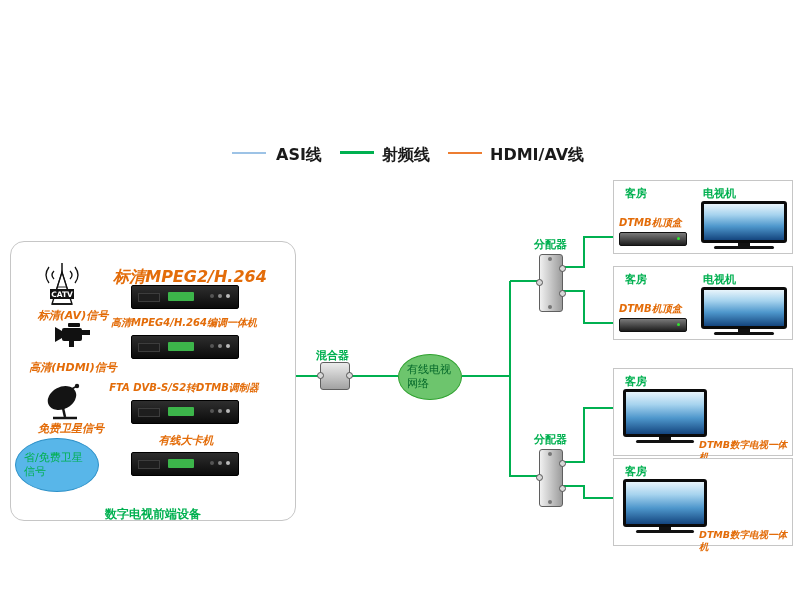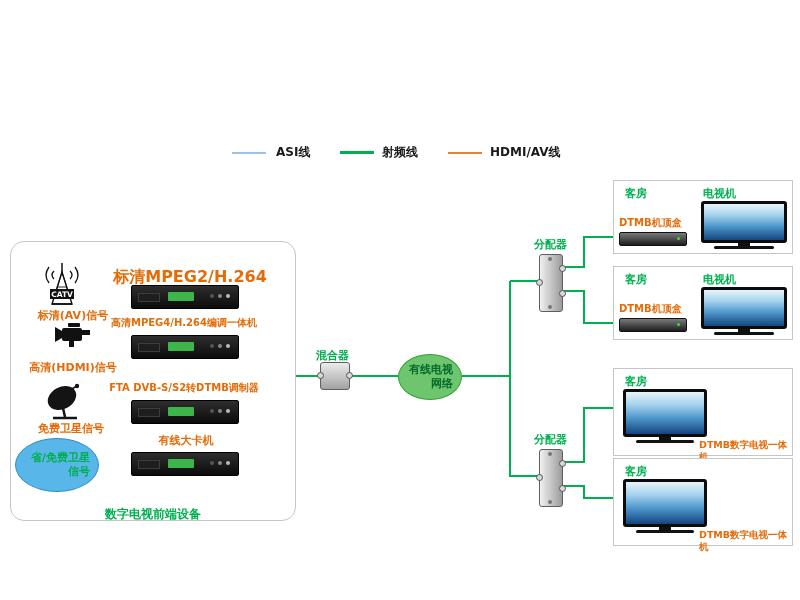--- a/index.html
+++ b/index.html
@@ -3,50 +3,50 @@
 <meta charset="utf-8">
 <style>
   html,body{margin:0;padding:0;background:#fff;}
   body{font-family:"DejaVu Sans","Liberation Sans",sans-serif;}
   .canvas{position:relative;width:800px;height:600px;background:#fff;overflow:hidden;}
 
   .title{position:absolute;left:0;top:52px;width:800px;text-align:center;
          color:var(--green);font-weight:bold;font-size:17px;line-height:29px;}
 
   .lbl{position:absolute;font-weight:bold;font-size:11px;line-height:1.25;}
-  .g{color:var(--green);} .o{color:var(--orange);} .k{color:#1a1a1a;}
+  .g{color:var(--green);} .o{color:var(--orange);font-style:italic;} .k{color:#1a1a1a;}
   .ctr{text-align:center;}
 
   
   .sw{position:absolute;height:3px;width:34px;}
   .sw-asi{background:var(--asi-line);height:2px;}
   .sw-rf{background:var(--rf-line);}
   .sw-hdmi{background:var(--hdmi-line);height:2px;}
-  .lg{font-size:12px;}
+  .lg{font-size:16px;}
 
   
   .box{position:absolute;border:1px solid #c6c6c6;border-radius:0;background:#fff;}
   .frontend{border-radius:14px;}
 
   
   .ln{position:absolute;background:var(--rf-line);}
   .ln-h{height:2px;} .ln-v{width:2px;}
   .ln-o{background:var(--hdmi-line);}
 
   
   .dev{position:absolute;width:106px;height:22px;background:linear-gradient(#2e2e2e,#0b0b0b);
        border:1px solid #000;border-radius:2px;}
   .dev b{position:absolute;left:6px;top:7px;width:20px;height:7px;background:#1e1e1e;border:1px solid #3d3d3d;}
   .dev::before{content:"";position:absolute;left:36px;top:6px;width:26px;height:9px;background:#3cb54a;border-radius:1px;}
   .dev::after{content:"";position:absolute;right:8px;top:8px;width:4px;height:4px;border-radius:50%;
        background:#bbb;box-shadow:-8px 0 0 #888,-16px 0 0 #555;}
 
   
   .ell{position:absolute;border-radius:50%;display:flex;align-items:center;justify-content:center;
-       text-align:right;font-weight:bold;box-sizing:border-box;padding:0 8px;}
+       text-align:left;font-weight:normal;box-sizing:border-box;padding:0 8px;}
   .ell-blue{background:var(--blue-fill);border:1px solid #2E91C8;color:var(--green);font-size:11px;line-height:1.3;}
   .ell-green{background:var(--green-fill);border:1px solid #2FA12F;color:#066A2B;font-size:11px;line-height:1.3;}
 
   
   .mixer{position:absolute;width:28px;height:26px;background:linear-gradient(#ececec,#a2a2a2);
          border:1px solid #5f5f5f;border-radius:3px;}
   .splitter{position:absolute;width:22px;height:56px;background:linear-gradient(90deg,#f0f0f0,#9c9c9c);
          border:1px solid #5f5f5f;border-radius:3px;}
   .splitter::before{content:"";position:absolute;left:8px;top:2px;width:4px;height:4px;border-radius:50%;background:#777;}
   .splitter::after{content:"";position:absolute;left:8px;bottom:2px;width:4px;height:4px;border-radius:50%;background:#777;}

